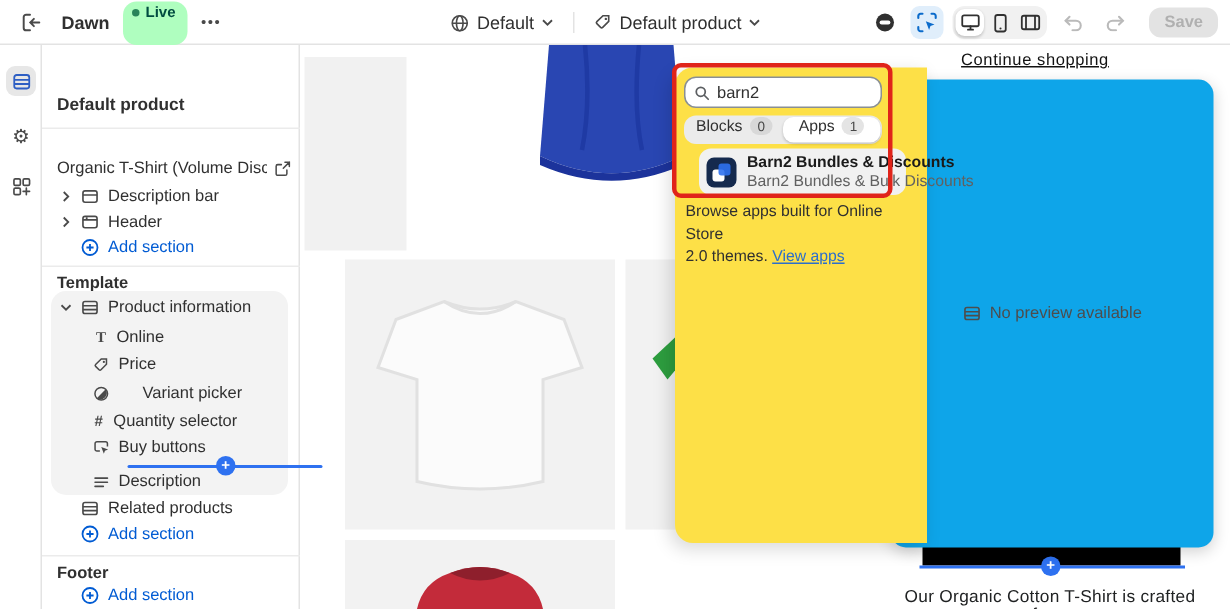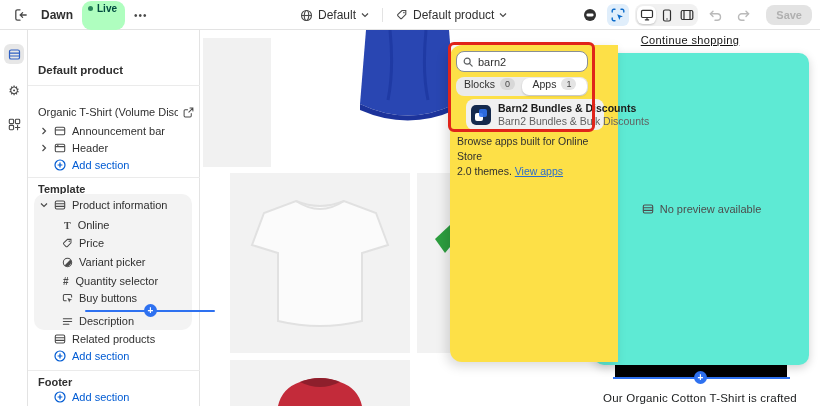--- a/index.html
+++ b/index.html
@@ -60,21 +60,21 @@
   .tile { position:absolute; background:#f2f2f2; }
   .desc-text { position:absolute; left:390px; top:362px; width:220px; text-align:center;
                font-size:11.5px; color:#202223; letter-spacing:.2px; }
   .black-btn { position:absolute; left:415px; top:334px; width:172px; height:13px; background:#000; cursor:pointer; }
   .p-insert-line { position:absolute; left:413px; top:347px; width:177px; height:2px; background:#2e71f0; }
   .p-insert-plus { position:absolute; left:494px; top:341px; width:13px; height:13px; border-radius:50%;
                    background:#2e71f0; color:#fff; display:flex; align-items:center; justify-content:center;
                    font-size:10px; font-weight:700; z-index:3; cursor:pointer; }
 
   
-  .gray-panel { position:absolute; left:594px; top:53px; width:215px; height:312px; background:#5eead4;
+  .gray-panel { position:absolute; left:594px; top:53px; width:215px; height:312px; background:#0ea5e9;
                 border-radius:10px; box-shadow:0 3px 10px rgba(0,0,0,.18); z-index:25; }
   .no-preview { position:absolute; left:0; top:150px; width:215px; display:flex; align-items:center;
                 justify-content:center; gap:6px; font-size:11px; color:#4d4d4d; }
   .popup { position:absolute; left:450px; top:45px; width:168px; height:317px; background:#fde047;
            border-radius:12px 0 0 12px; box-shadow:-3px 4px 12px rgba(0,0,0,.15); z-index:30; }
   .search-box { position:absolute; left:6px; top:6px; width:132px; height:21px; border:1px solid #898f94;
                 border-radius:8px; display:flex; align-items:center; padding:0 6px; gap:5px; background:#fff; }
   .search-box input { border:none; outline:none; width:100px; font-size:11px; color:#303030;
                       font-family:"Liberation Sans", sans-serif; background:transparent; }
   .seg-control { position:absolute; left:6px; top:32px; width:132px; height:19px; background:#ebebeb;
@@ -231,21 +231,21 @@
     </div>
 
     <div class="sb-abs" style="left:12px; top:95px; gap:6px;">
       <svg width="8" height="8" viewBox="0 0 8 8" fill="none" stroke="#4a4a4a" stroke-width="1.2">
           <path d="M2.5 1 L5.5 4 L2.5 7"></path>
         </svg>
       <svg width="12" height="12" viewBox="0 0 12 12" fill="none" stroke="#4a4a4a" stroke-width="1.1">
           <rect x="1.3" y="2.2" width="9.4" height="7.6" rx="1.4"></rect>
           <path d="M1.3 5 H10.7"></path>
         </svg>
-      <span class="sb-label">Announcement bar</span>
+      <span class="sb-label">Description bar</span>
     </div>
     <div class="sb-abs" style="left:12px; top:112px; gap:6px;">
       <svg width="8" height="8" viewBox="0 0 8 8" fill="none" stroke="#4a4a4a" stroke-width="1.2">
           <path d="M2.5 1 L5.5 4 L2.5 7"></path>
         </svg>
       <svg width="12" height="12" viewBox="0 0 12 12" fill="none" stroke="#4a4a4a" stroke-width="1.1">
           <rect x="1.3" y="2.2" width="9.4" height="7.6" rx="1.4"></rect>
           <path d="M1.3 4.6 H10.7 M3.2 3.4 H4.4"></path>
         </svg>
       <span class="sb-label">Header</span>
@@ -279,21 +279,21 @@
       <span class="t-glyph">T</span>
       <span class="sb-label">Online</span>
     </div>
     <div class="sb-abs" style="left:34px; top:207px; gap:6px; z-index:2;">
       <svg width="11" height="11" viewBox="0 0 12 12" fill="none" stroke="#4a4a4a" stroke-width="1.1">
         <path d="M6 1.5 H9.8 V5.3 L5.8 9.3 A1 1 0 0 1 4.4 9.3 L1.9 6.8 A1 1 0 0 1 1.9 5.4 Z"></path>
           <circle cx="7.9" cy="3.6" r=".8" fill="#4a4a4a" stroke="none"></circle>
       </svg>
       <span class="sb-label">Price</span>
     </div>
-    <div class="sb-abs" style="left:34px; top:226px; gap:6px; z-index:2;">
+    <div class="sb-abs" style="left:34px; top:226px; gap:22px; z-index:2;">
       <svg width="11" height="11" viewBox="0 0 12 12">
         <circle cx="6" cy="6" r="4.6" fill="none" stroke="#4a4a4a" stroke-width="1.1"></circle>
         <path d="M2.8 9.2 A4.6 4.6 0 0 0 9.2 2.8 Z" fill="#4a4a4a"></path>
       </svg>
       <span class="sb-label">Variant picker</span>
     </div>
     <div class="sb-abs" style="left:35px; top:245px; gap:7px; z-index:2;">
       <span class="hash-glyph">#</span>
       <span class="sb-label">Quantity selector</span>
     </div>

